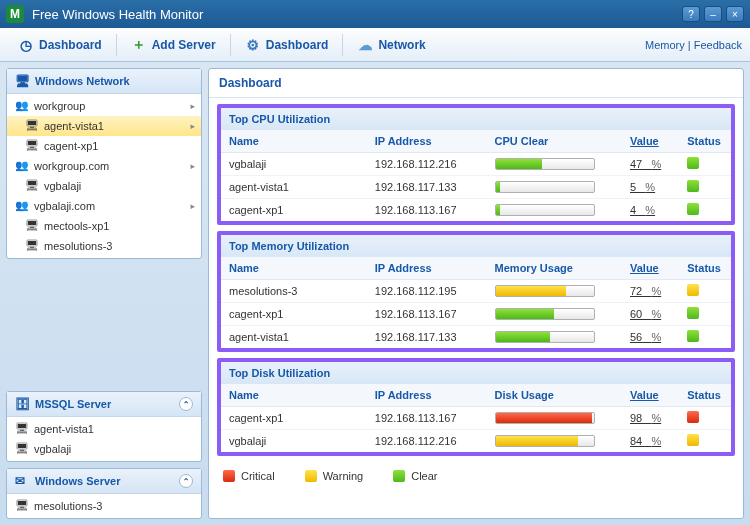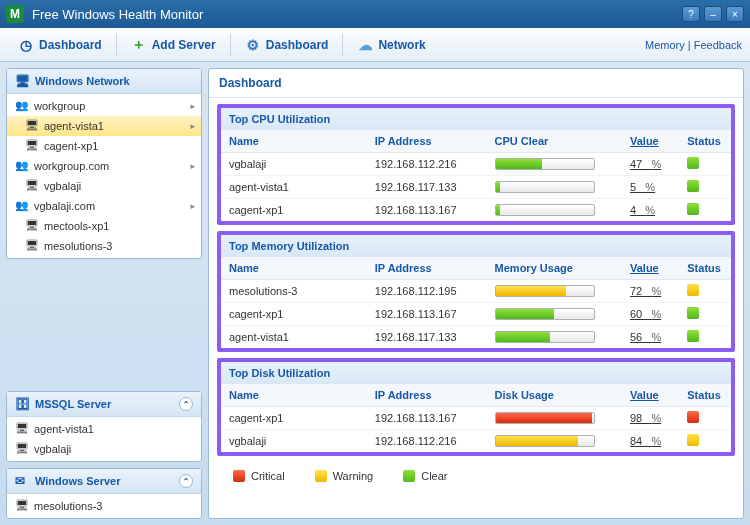--- a/index.html
+++ b/index.html
@@ -55,21 +55,21 @@
 .fill.green { background: linear-gradient(#8fe03a,#4eb81a); }
 .fill.yellow { background: linear-gradient(#ffe24a,#f0b800); }
 .fill.red { background: linear-gradient(#ff6a4a,#d82a10); }
 
 .status-sq { width: 12px; height: 12px; border-radius: 2px; display: inline-block; }
 .sq-green { background: linear-gradient(#8fe03a,#4eb81a); }
 .sq-yellow { background: linear-gradient(#ffe24a,#f0b800); }
 .sq-red { background: linear-gradient(#ff6a4a,#d82a10); }
 
 .pct { color: #666; }
-.legend { display: flex; gap: 30px; padding: 8px 24px; align-items: center; }
+.legend { display: flex; gap: 30px; padding: 8px 14px; align-items: center; }
 .legend-item { display: flex; align-items: center; gap: 6px; font-size: 11px; color: #333; }
 
 .col-name { width: 140px; margin-top: 20px; }
 .col-ip { width: 115px; }
 .col-bar { width: 130px; }
 .col-val { width: 55px; text-decoration: underline; }
 .col-st { width: 45px; }
 </style>
 </head>
 <body>

